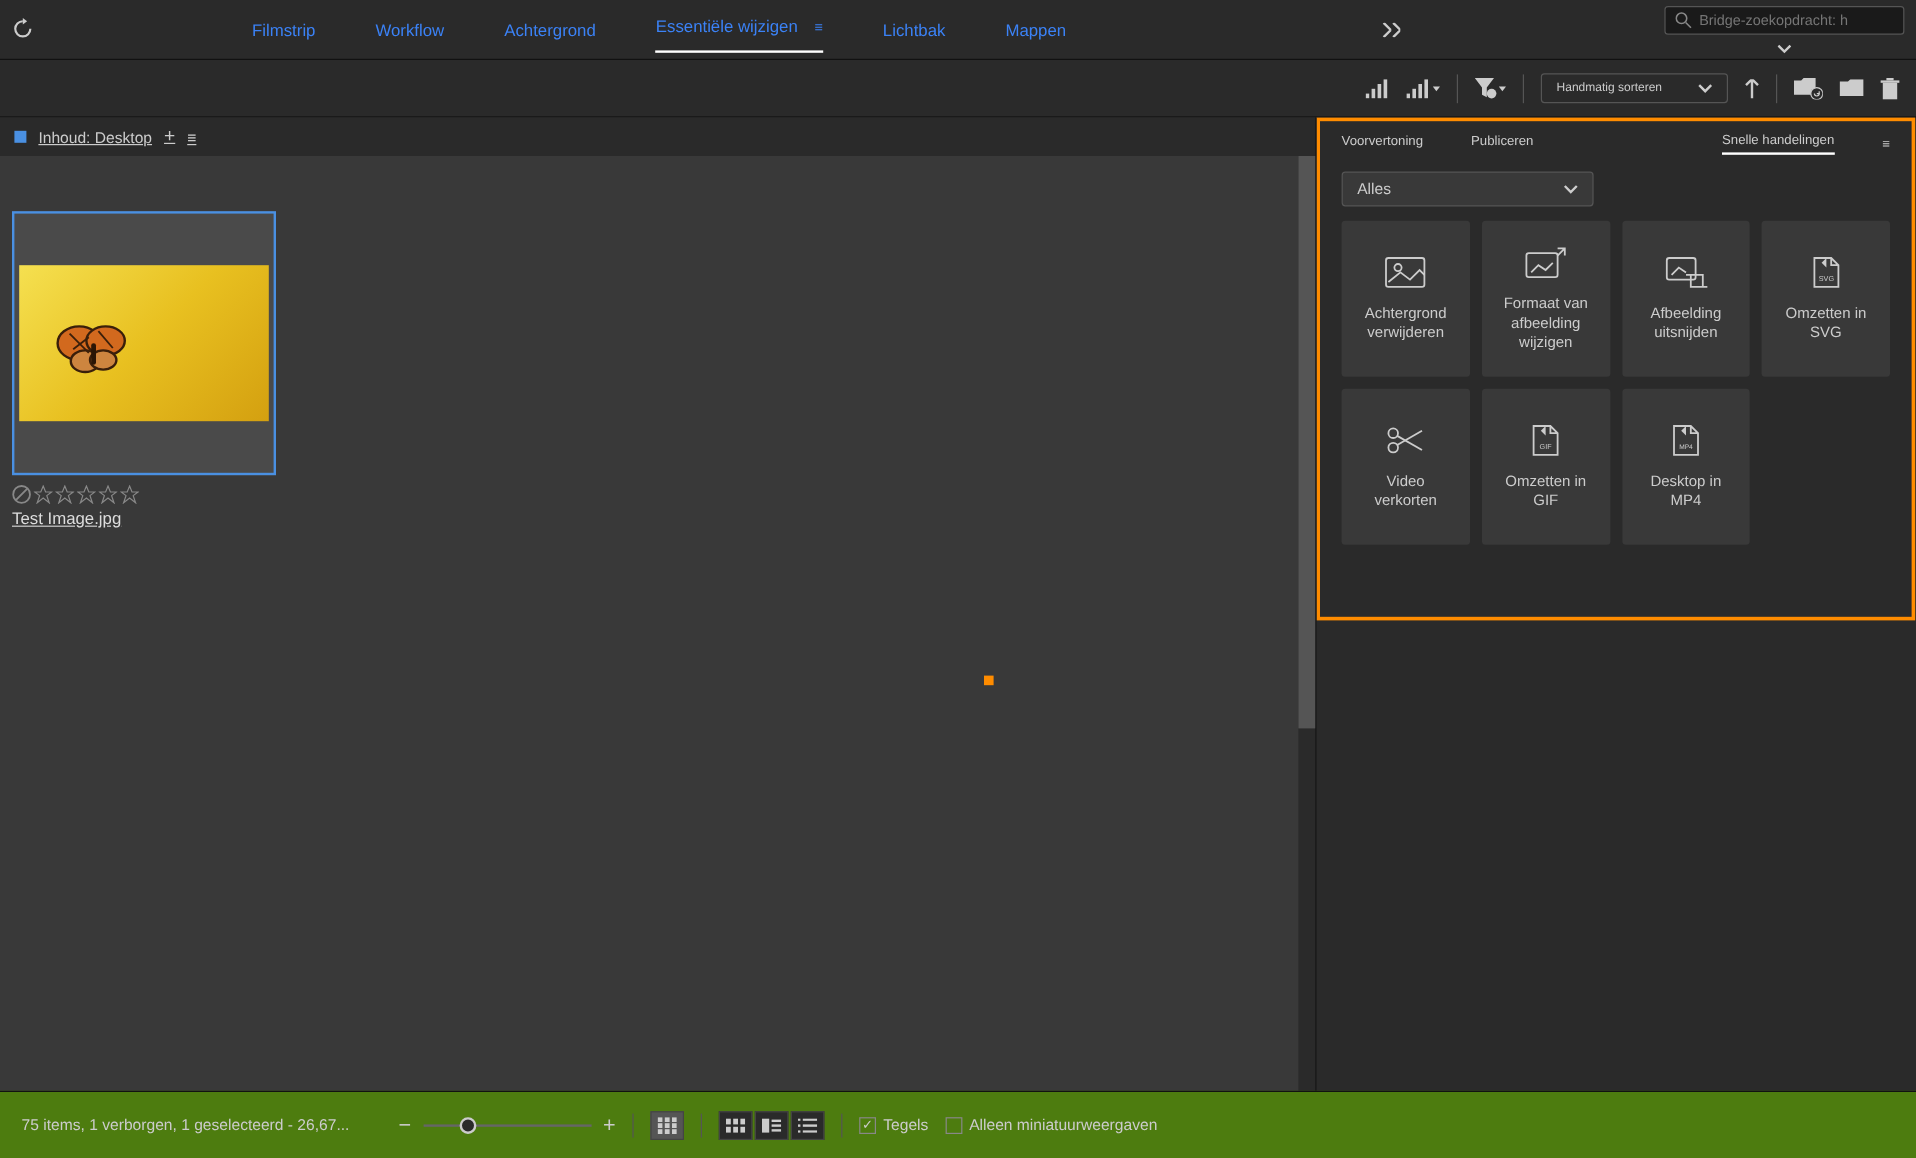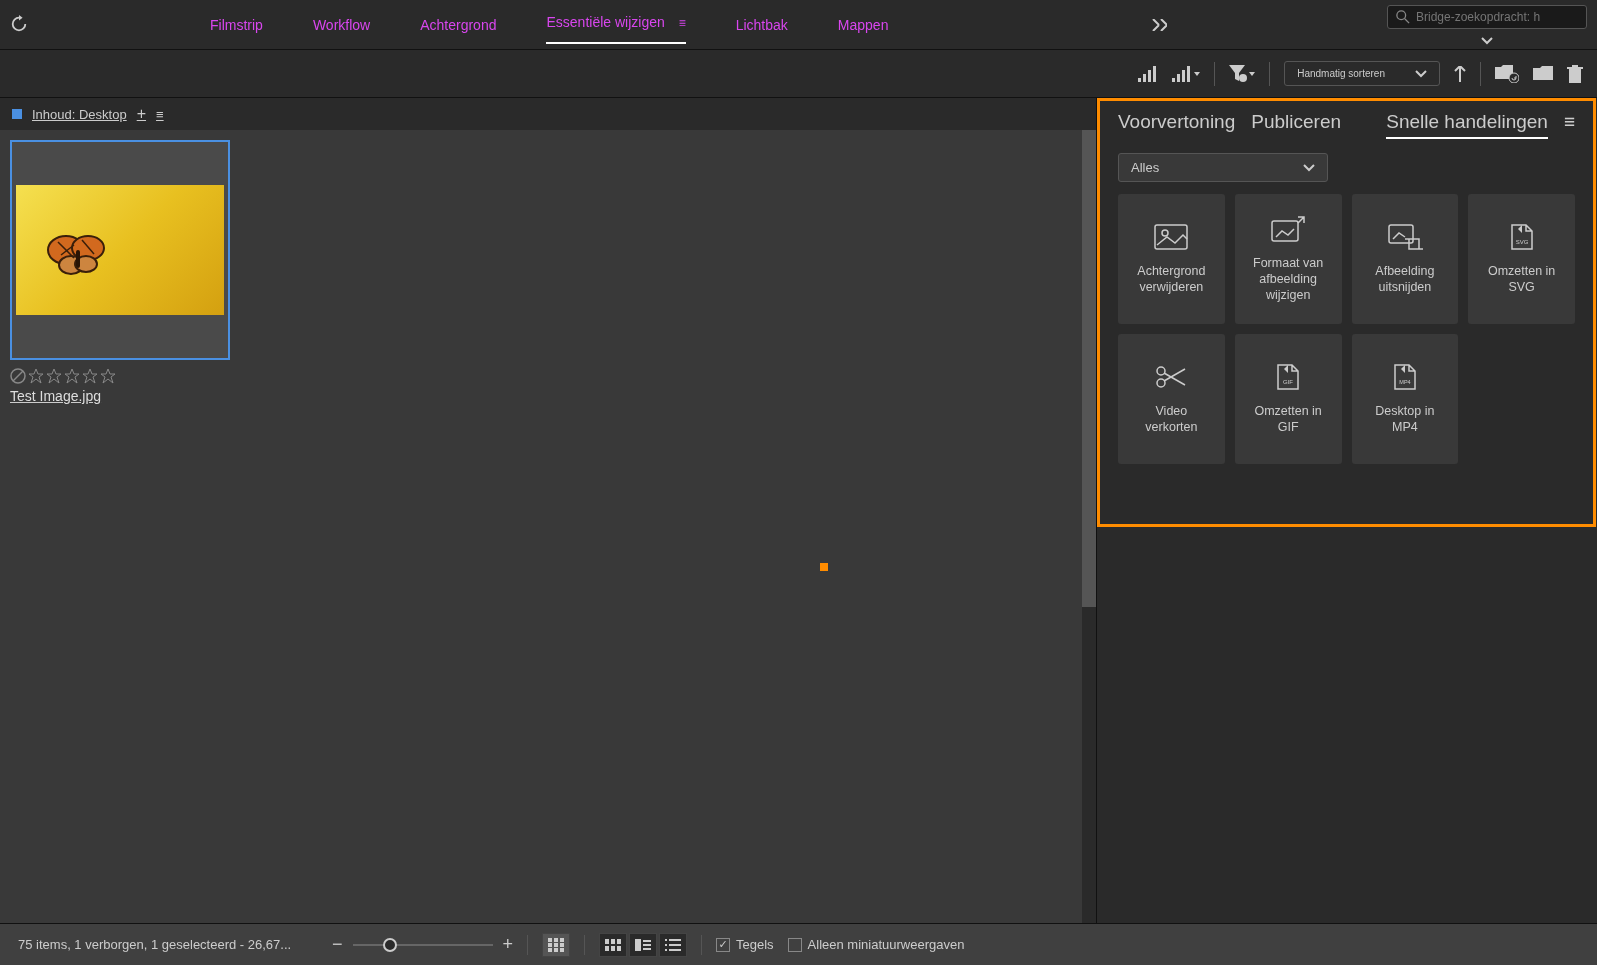--- a/index.html
+++ b/index.html
@@ -2,21 +2,21 @@
 <html><head>
 <meta charset="utf-8">
 <style>
 * { margin: 0; padding: 0; box-sizing: border-box; font-family: -apple-system, BlinkMacSystemFont, "Segoe UI", sans-serif; }
 body { background: #1e1e1e; color: #ccc; width: 1597px; height: 965px; overflow: hidden; position: relative; }
 
 
 .top-bar { height: 50px; background: #2a2a2a; display: flex; align-items: center; padding: 0 10px; border-bottom: 1px solid #111; }
 .refresh-icon { width: 20px; height: 20px; margin-right: 180px; cursor: pointer; }
 .nav-tabs { display: flex; gap: 50px; align-items: center; }
-.nav-tab { color: #d946ef; font-size: 14px; cursor: pointer; padding: 8px 0; position: relative; }
+.nav-tab { color: #3b82f6; font-size: 14px; cursor: pointer; padding: 8px 0; position: relative; }
 .nav-tab.active { border-bottom: 2px solid #fff; padding-bottom: 12px; }
 .nav-tab .menu-icon { margin-left: 10px; font-size: 12px; }
 .spacer { flex: 1; }
 .expand-icon { color: #ccc; margin-right: 220px; cursor: pointer; }
 .search-wrap { display: flex; align-items: center; gap: 8px; flex-direction: column; }
 .search-box { background: #1a1a1a; border: 1px solid #555; border-radius: 3px; padding: 4px 8px; display: flex; align-items: center; width: 200px; }
 .search-box input { background: transparent; border: none; color: #888; font-size: 12px; outline: none; flex: 1; }
 .search-icon { width: 14px; height: 14px; margin-right: 6px; }
 .chevron-down { cursor: pointer; }
 
@@ -25,45 +25,45 @@
 .toolbar-icon { cursor: pointer; display: flex; align-items: center; }
 .toolbar-divider { width: 1px; height: 24px; background: #555; }
 .sort-dropdown { background: #2a2a2a; border: 1px solid #555; border-radius: 3px; padding: 6px 12px; display: flex; align-items: center; gap: 30px; font-size: 10px; cursor: pointer; }
 
 
 .main-area { display: flex; height: calc(100% - 50px - 48px - 40px); }
 .content-panel { flex: 1; background: #393939; display: flex; flex-direction: column; border-right: 1px solid #111; position: relative; text-decoration: underline; }
 .content-header { height: 32px; background: #2a2a2a; display: flex; align-items: center; padding: 0 12px; gap: 10px; font-size: 13px; }
 .blue-square { width: 10px; height: 10px; background: #4a90e2; }
 .content-body { flex: 1; padding: 10px; overflow: auto; position: relative; }
-.thumbnail-item { width: 264px; }
+.thumbnail-item { width: 264px; margin-top: 36px; }
 .thumb-frame { width: 220px; height: 220px; background: #4a4a4a; border: 2px solid #4a90e2; display: flex; align-items: center; justify-content: center; padding: 4px; }
 .thumb-img { width: 100%; height: 130px; background: linear-gradient(135deg, #f5e050 0%, #e8c020 50%, #d4a010 100%); position: relative; overflow: hidden; }
 .butterfly { position: absolute; left: 30px; top: 45px; width: 70px; height: 50px; }
 .rating-row { display: flex; align-items: center; gap: 2px; margin-top: 8px; }
 .filename { color: #ddd; font-size: 14px; margin-top: 4px; }
 .orange-dot { position: absolute; left: 820px; top: 465px; width: 8px; height: 8px; background: #ff8c00; }
 .content-scrollbar { position: absolute; right: 0; top: 32px; bottom: 0; width: 14px; background: #2a2a2a; }
 .scrollbar-handle { position: absolute; top: 0; width: 100%; height: 60%; background: #555; }
 
 
 .side-panel { width: 500px; background: #2a2a2a; display: flex; flex-direction: column; }
 .highlight-box { border: 3px solid #ff8c00; margin: 0 1px 0 0; padding-bottom: 60px; }
-.side-tabs { display: flex; padding: 10px 18px; gap: 16px; font-size: 19px; }
+.side-tabs { display: flex; align-items: center; padding: 10px 18px; gap: 40px; font-size: 11px; }
 .side-tab { cursor: pointer; padding-bottom: 4px; }
 .side-tab.active { border-bottom: 2px solid #fff; }
 .side-tab-spacer { flex: 1; }
 .filter-dropdown { margin: 4px 18px 12px; background: #393939; border: 1px solid #555; border-radius: 3px; padding: 6px 12px; display: flex; align-items: center; justify-content: space-between; width: 210px; font-size: 13px; cursor: pointer; }
 .actions-grid { display: grid; grid-template-columns: repeat(4, 1fr); gap: 10px; padding: 0 18px; }
 .action-tile { background: #393939; border-radius: 3px; height: 130px; display: flex; flex-direction: column; align-items: center; justify-content: center; gap: 12px; cursor: pointer; padding: 10px; }
 .action-icon { width: 36px; height: 28px; }
 .action-label { font-size: 12.5px; color: #ccc; text-align: center; line-height: 1.3; }
 
 
-.footer { position: absolute; bottom: 0; left: 0; right: 0; height: 42px; background: #404040; border-top: 1px solid #111; display: flex; align-items: center; padding: 0 18px; gap: 14px; font-size: 13px; }
+.footer { position: absolute; bottom: 0; left: 0; right: 0; height: 56px; background: #4d7c0f; border-top: 1px solid #111; display: flex; align-items: center; padding: 0 18px; gap: 14px; font-size: 13px; }
 .footer-status { color: #ccc; width: 300px; white-space: nowrap; overflow: hidden; text-overflow: ellipsis; }
 .zoom-slider { display: flex; align-items: center; gap: 10px; }
 .slider-track { width: 140px; height: 2px; background: #666; position: relative; }
 .slider-handle { position: absolute; left: 30px; top: -6px; width: 14px; height: 14px; border: 2px solid #ccc; border-radius: 50%; background: #2a2a2a; }
 .view-buttons { display: flex; gap: 2px; }
 .view-btn { width: 28px; height: 24px; background: #2a2a2a; border: 1px solid #444; display: flex; align-items: center; justify-content: center; cursor: pointer; }
 .view-btn.active { background: #555; }
 .footer-divider { width: 1px; height: 20px; background: #555; }
 .checkbox-wrap { display: flex; align-items: center; gap: 6px; cursor: pointer; }
 .checkbox { width: 14px; height: 14px; border: 1px solid #888; display: flex; align-items: center; justify-content: center; }

